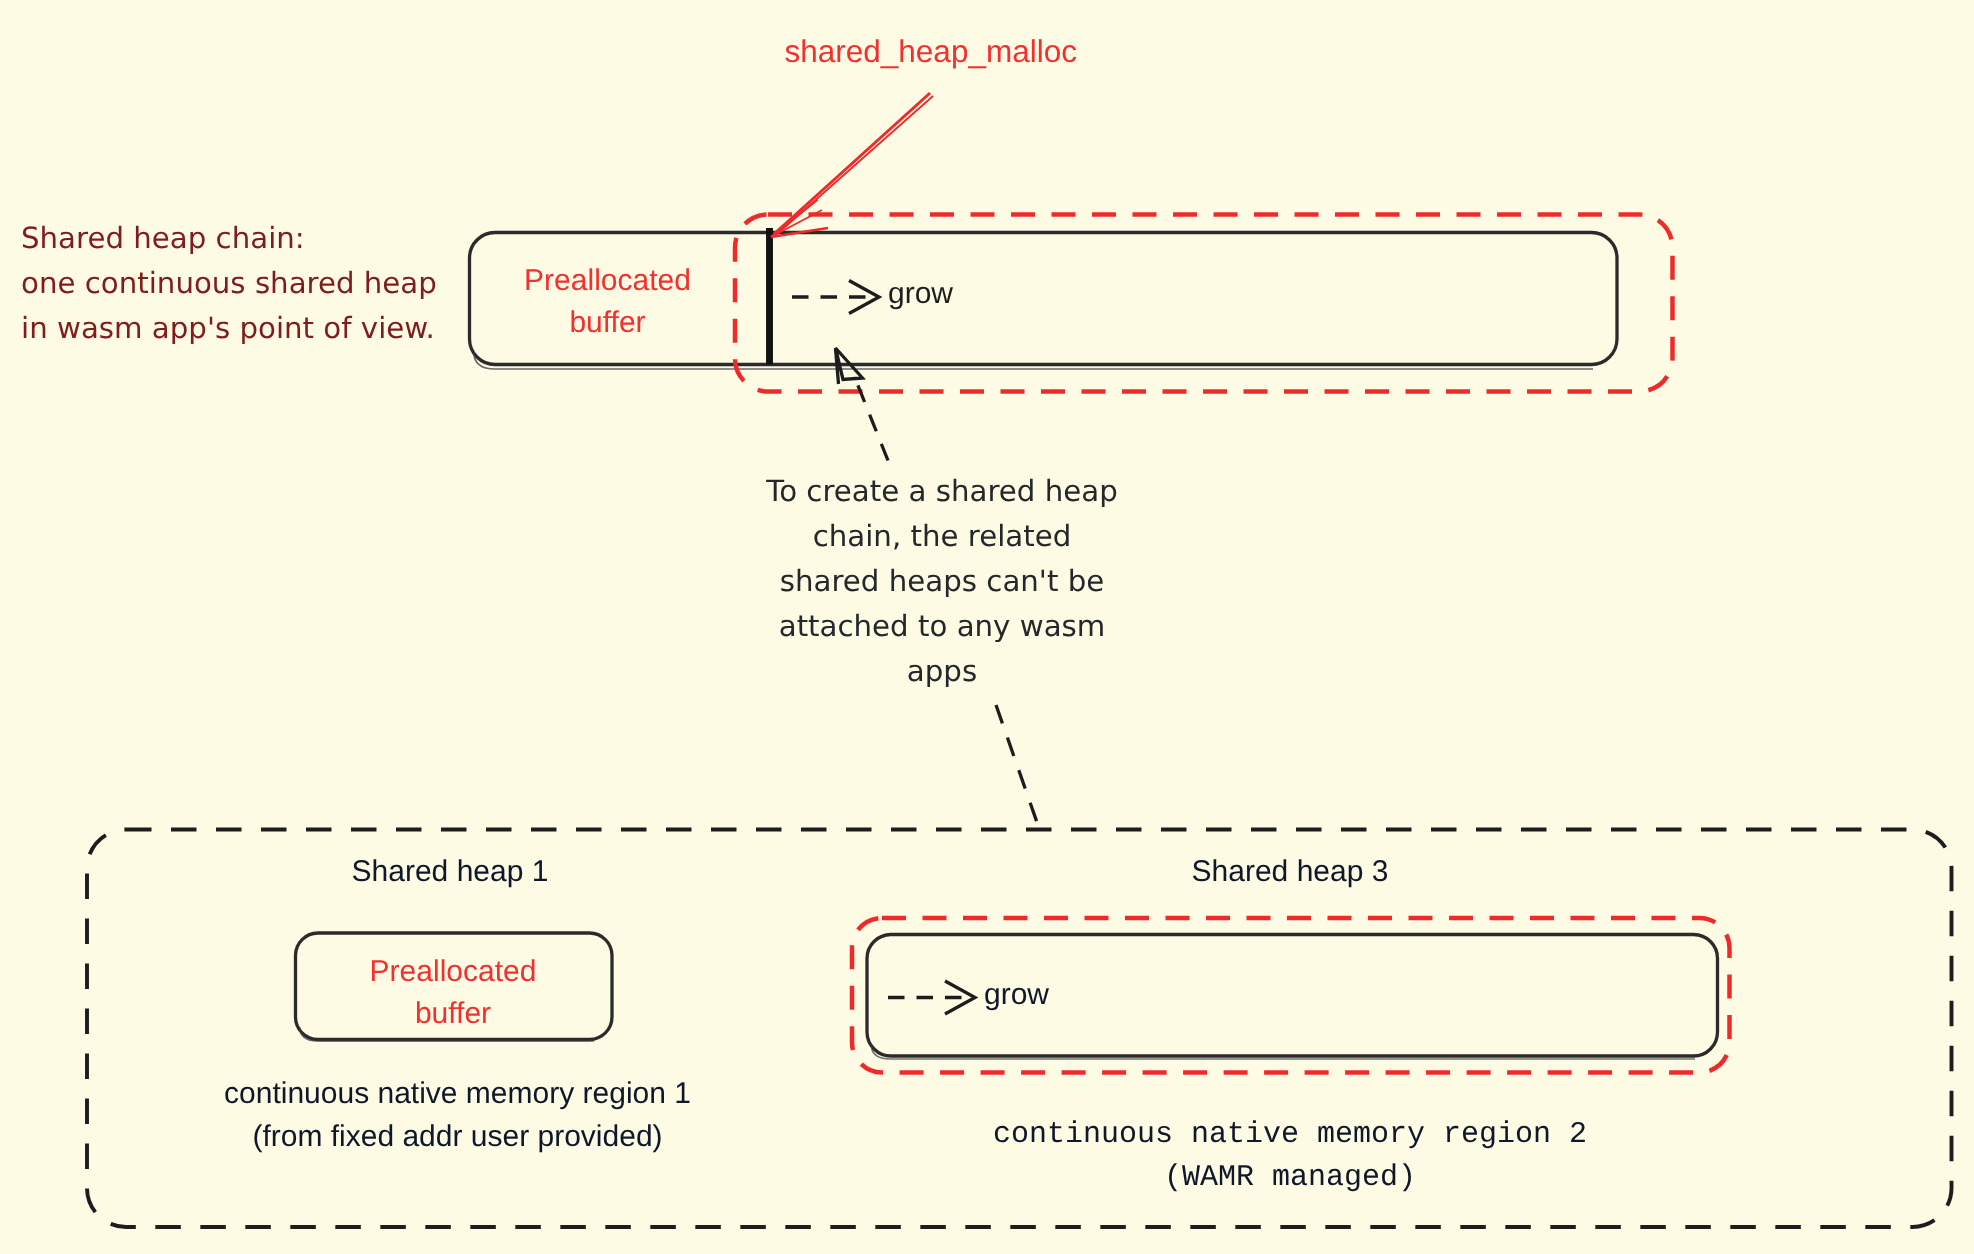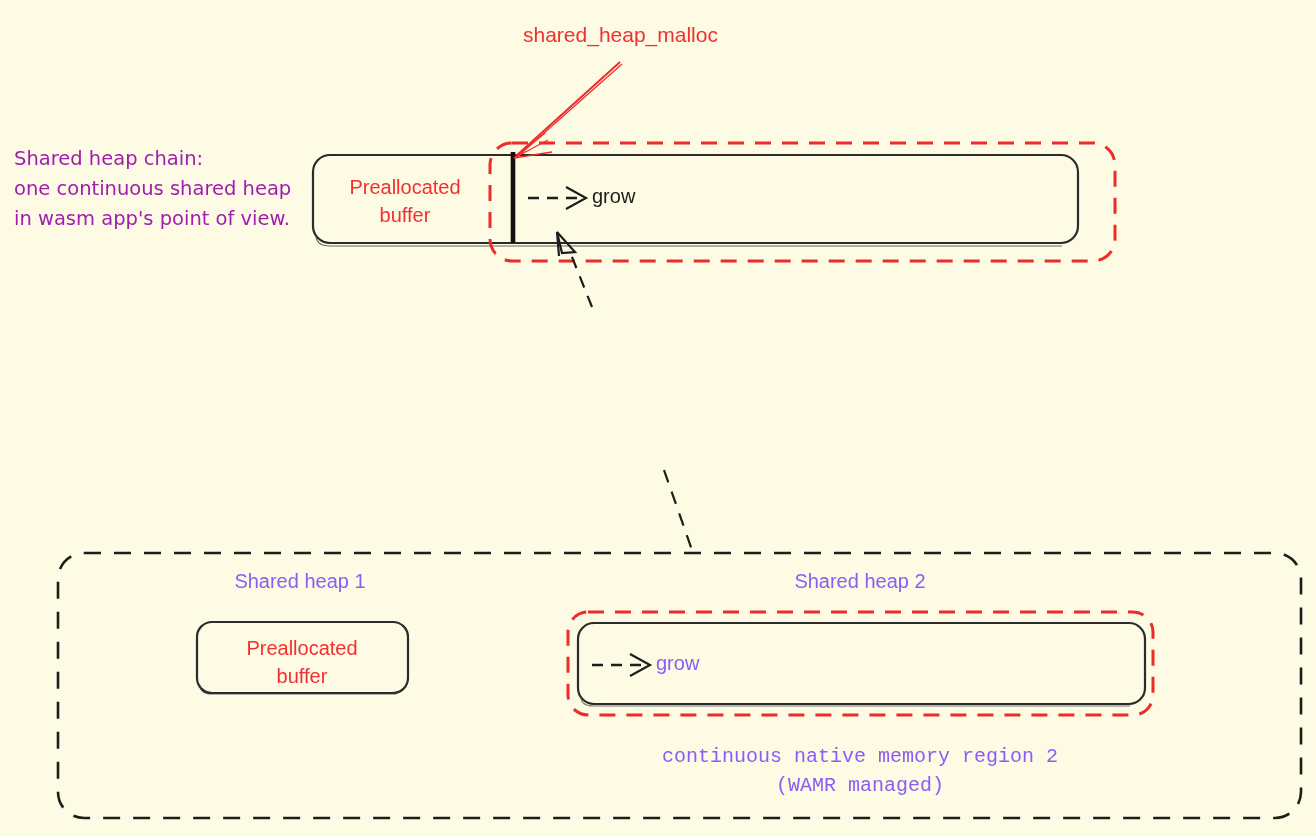--- a/index.html
+++ b/index.html
@@ -18,37 +18,37 @@
   }
   #svg-layer {
     position: absolute;
     left: 0;
     top: 0;
     width: 1316px;
     height: 836px;
   }
   .txt {
     position: absolute;
-    color: #8b5cf6;
+    color: #0f172a;
     font-family: "DejaVu Sans", sans-serif;
     white-space: pre;
     line-height: 1.0;
   }
   .txt-red {
     color: #f23030;
   }
 
   
   #chain-note {
     left: 14px;
     top: 144px;
     font-size: 19.5px;
     line-height: 30px;
     text-align: left;
-    color: #a21caf;
+    color: #7f1d1d;
   }
 
   
   #malloc-label {
     left: 513px;
     top: 24px;
     font-size: 21px;
     font-family: "Liberation Sans", sans-serif;
     color: #f23030;
     margin-left: 10px;
@@ -207,27 +207,34 @@
 one continuous shared heap
 in wasm app's point of view.</div>
 
   <div class="txt txt-red" id="malloc-label">shared_heap_malloc</div>
 
   <div class="txt txt-red" id="prealloc-top">Preallocated
 buffer</div>
 
   <div class="txt" id="grow-top">grow</div>
 
+  <div class="txt" id="chain-rule-note">To create a shared heap
+chain, the related
+shared heaps can't be
+attached to any wasm
+apps</div>
 
   <div class="txt" id="heap1-title">Shared heap 1</div>
 
   <div class="txt txt-red" id="prealloc-bottom">Preallocated
 buffer</div>
 
-
-  <div class="txt" id="heap2-title">Shared heap 2</div>
+  <div class="txt" id="region1-caption">continuous native memory region 1
+(from fixed addr user provided)</div>
+
+  <div class="txt" id="heap2-title">Shared heap 3</div>
 
   <div class="txt" id="grow-bottom">grow</div>
 
   <div class="txt" id="region2-caption">continuous native memory region 2
 (WAMR managed)</div>
 
 </div>
 
 </body></html>

